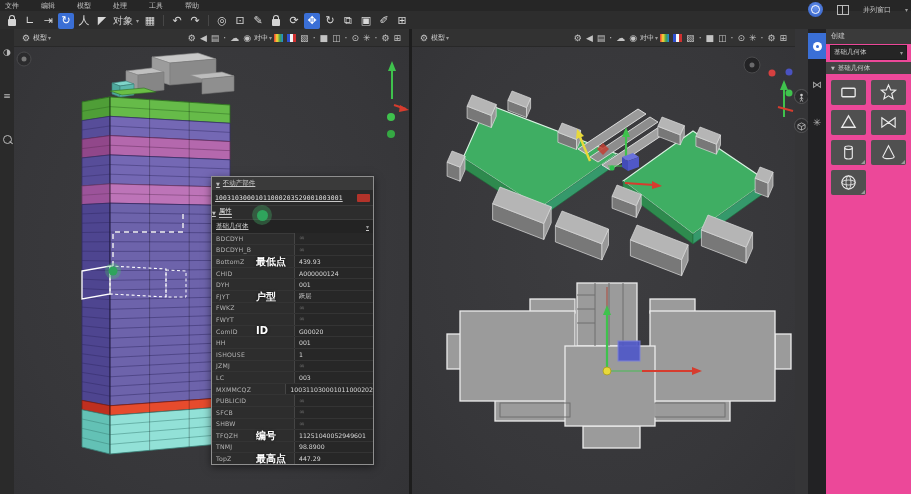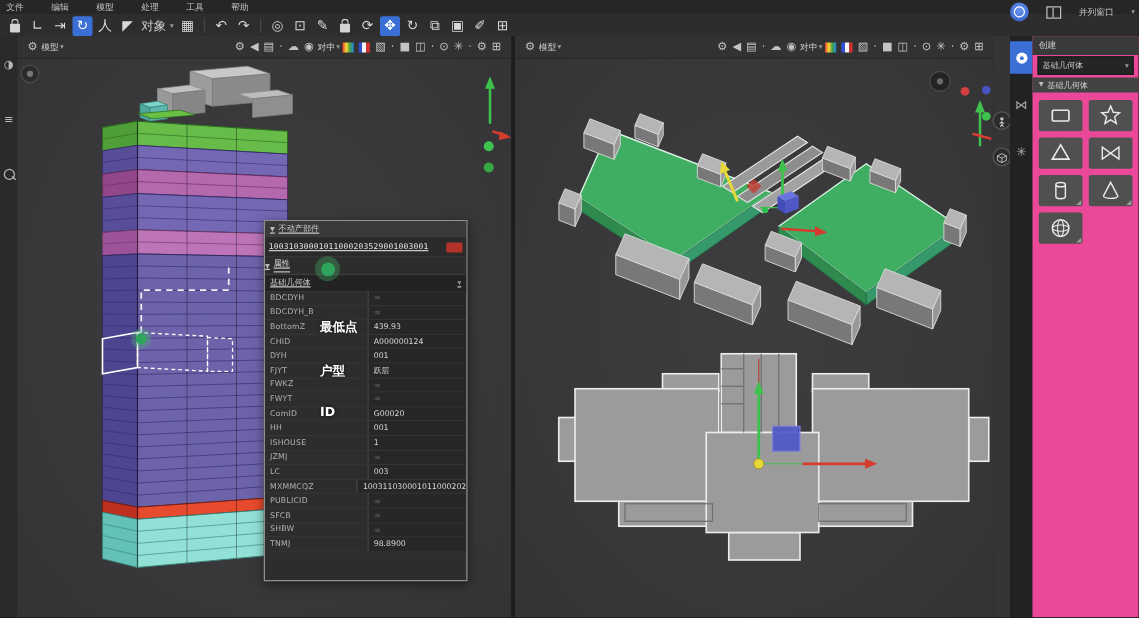--- a/index.html
+++ b/index.html
@@ -752,20 +752,30 @@
             <span class="pp-null">∞</span>
           </div>
         </div>
         <div class="pp-row">
           <span class="pp-key">SHBW</span>
           <div class="pp-val">
             <span class="pp-null">∞</span>
           </div>
         </div>
         <div class="pp-row">
+          <span class="pp-key">TFQZH</span>
+          <span class="pp-anno">编号</span>
+          <div class="pp-val">11251040052949601</div>
+        </div>
+        <div class="pp-row">
           <span class="pp-key">TNMJ</span>
           <div class="pp-val">98.8900</div>
         </div>
+        <div class="pp-row">
+          <span class="pp-key">TopZ</span>
+          <span class="pp-anno">最高点</span>
+          <div class="pp-val">447.29</div>
+        </div>
       </div>
     <div class="pp-marker"></div>
   </div>
 
 </div>
 
 </body></html>

